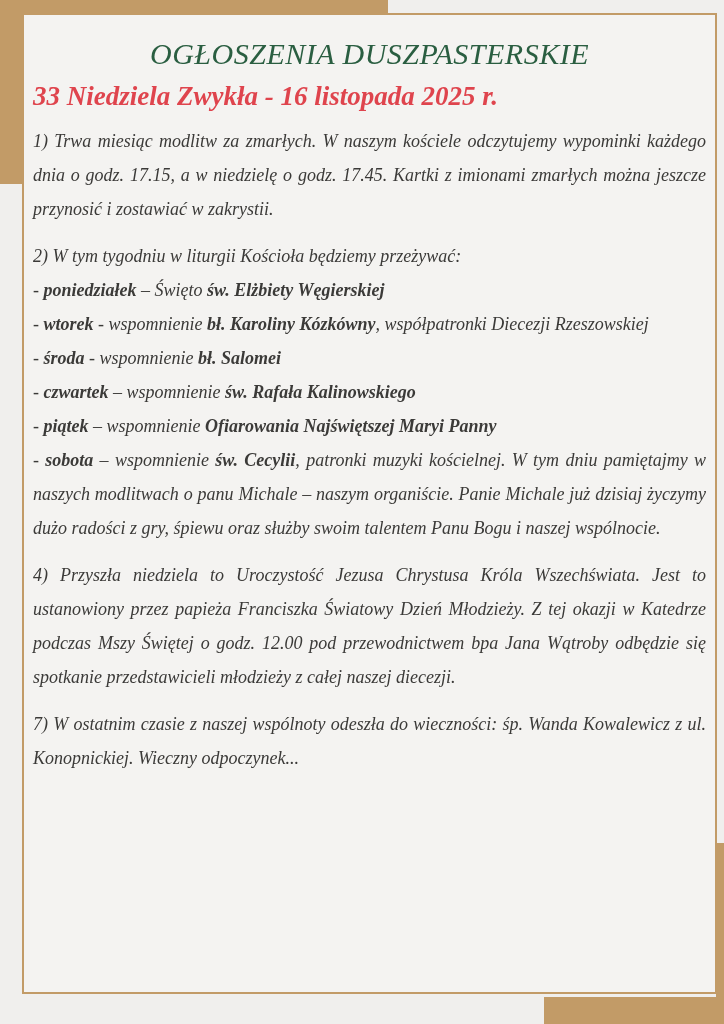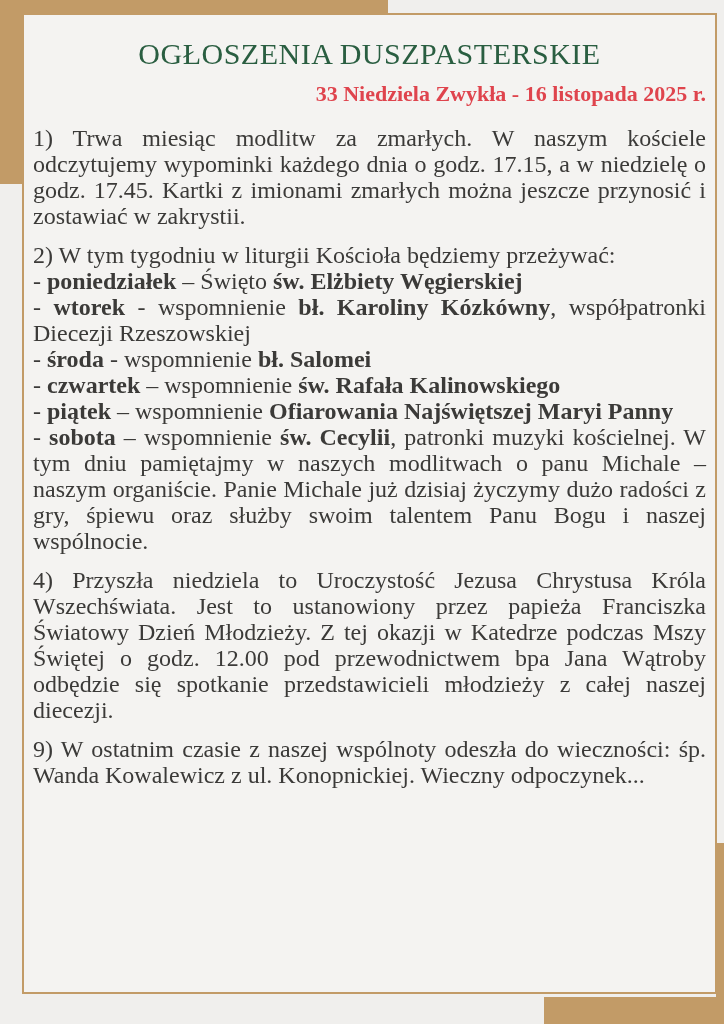--- a/index.html
+++ b/index.html
@@ -19,63 +19,64 @@
   }
   .canvas{position:relative;width:724px;height:1024px;}
   .card{
     position:absolute;left:22px;top:13px;
     width:695px;height:981px;
     box-sizing:border-box;
     background:var(--page-bg);
     border:2px solid var(--tan);
     padding:22px 9px 0 9px;
     z-index:1;
+    font-style:italic;
   }
   .accent{position:absolute;background:var(--tan);z-index:2;}
   .accent-top{left:0;top:0;width:388px;height:14px;}
   .accent-left{left:0;top:0;width:22px;height:184px;}
   .accent-right{right:0;top:843px;width:8px;height:181px;}
   .accent-bottom{right:0;top:997px;width:180px;height:27px;}
   h1.title{
     margin:0 0 10px 0;
     text-align:center;
     font-size:30px;
     font-weight:normal;
     letter-spacing:0.5px;
     color:var(--green);
   }
   h2.subtitle{
-    margin:0 0 18px 0;
-    text-align:right;
-    font-size:22px;
+    margin:0 0 12px 0;
+    text-align:left;
+    font-size:27px;
     font-weight:bold;
     color:var(--red);
   }
   .body-text p.para{
     margin:0 0 13px 0;
-    font-size:24px;
-    line-height:26px;
+    font-size:18px;
+    line-height:34px;
     text-align:justify;
     color:var(--ink);
   }
   .body-text .b{font-weight:bold;}
 </style>
 </head>
 <body>
 
 <div class="canvas">
 
   <div class="card">
     <h1 class="title">OGŁOSZENIA DUSZPASTERSKIE</h1>
     <h2 class="subtitle">33 Niedziela Zwykła - 16 listopada 2025 r.</h2>
     <div class="body-text">
         <p class="para"><span>1) Trwa miesiąc modlitw za zmarłych. W naszym kościele odczytujemy wypominki każdego dnia o godz. 17.15, a w niedzielę o godz. 17.45. Kartki z imionami zmarłych można jeszcze przynosić i zostawiać w zakrystii.</span></p>
         <p class="para"><span>2) W tym tygodniu w liturgii Kościoła będziemy przeżywać:</span><br><span>- </span><span class="b">poniedziałek</span><span> – Święto </span><span class="b">św. Elżbiety Węgierskiej</span><br><span>- </span><span class="b">wtorek</span><span> - wspomnienie </span><span class="b">bł. Karoliny Kózkówny</span><span>, współpatronki Diecezji Rzeszowskiej</span><br><span>- </span><span class="b">środa</span><span> - wspomnienie </span><span class="b">bł. Salomei</span><br><span>- </span><span class="b">czwartek</span><span> – wspomnienie </span><span class="b">św. Rafała Kalinowskiego</span><br><span>- </span><span class="b">piątek</span><span> – wspomnienie </span><span class="b">Ofiarowania Najświętszej Maryi Panny</span><br><span>- </span><span class="b">sobota</span><span> – wspomnienie </span><span class="b">św. Cecylii</span><span>, patronki muzyki kościelnej. W tym dniu pamiętajmy w naszych modlitwach o panu Michale – naszym organiście. Panie Michale już dzisiaj życzymy dużo radości z gry, śpiewu oraz służby swoim talentem Panu Bogu i naszej wspólnocie.</span></p>
         <p class="para"><span>4) Przyszła niedziela to Uroczystość Jezusa Chrystusa Króla Wszechświata. Jest to ustanowiony przez papieża Franciszka Światowy Dzień Młodzieży. Z tej okazji w Katedrze podczas Mszy Świętej o godz. 12.00 pod przewodnictwem bpa Jana Wątroby odbędzie się spotkanie przedstawicieli młodzieży z całej naszej diecezji.</span></p>
-        <p class="para"><span>9) W ostatnim czasie z naszej wspólnoty odeszła do wieczności: śp. Wanda Kowalewicz z ul. Konopnickiej. Wieczny odpoczynek...</span></p>
+        <p class="para"><span>7) W ostatnim czasie z naszej wspólnoty odeszła do wieczności: śp. Wanda Kowalewicz z ul. Konopnickiej. Wieczny odpoczynek...</span></p>
       </div>
   </div>
 
   <div class="accent accent-top"></div>
   <div class="accent accent-left"></div>
   <div class="accent accent-right"></div>
   <div class="accent accent-bottom"></div>
 
 </div>
 

